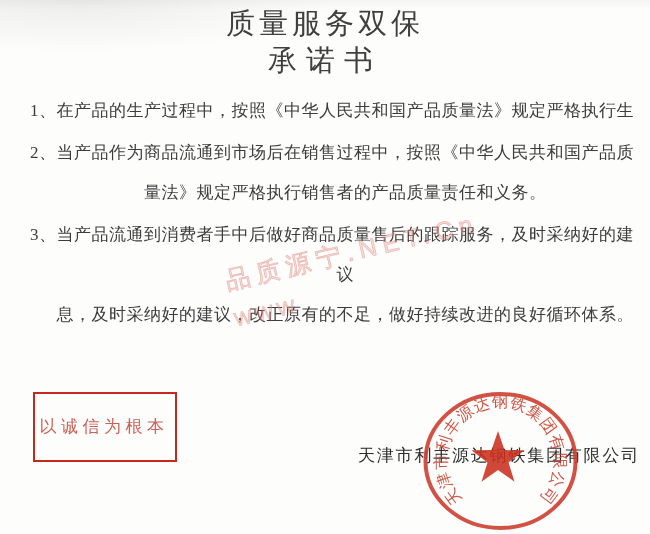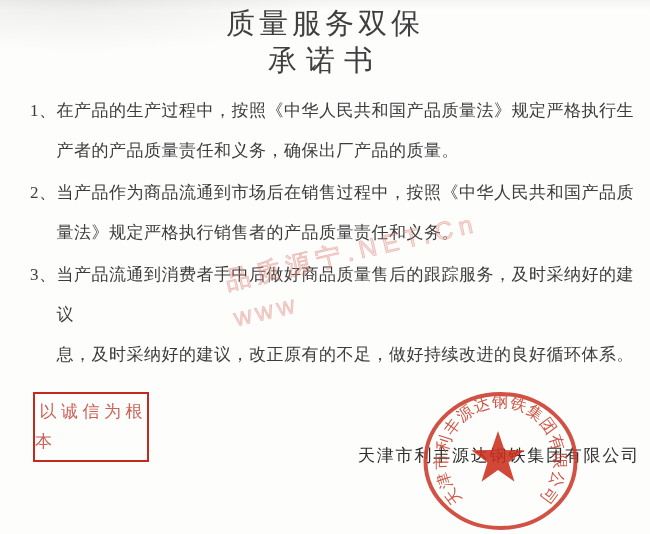--- a/index.html
+++ b/index.html
@@ -17,36 +17,36 @@
       linear-gradient(to bottom, rgba(180,180,180,0.12), transparent 10px);
   }
   .title-block { position:absolute; top:4px; left:0; right:0; text-align:center; color:#3f3f3f; }
   .title-l1 { font-size:29px; line-height:38px; letter-spacing:4px; }
   .title-l2 { font-size:29px; line-height:36px; letter-spacing:9px;font-family:Liberation Serif, serif; }
 
   .paragraphs { position:absolute; top:91px; left:30px; width:604px; color:#3c3c3c; }
   .para { display:flex; align-items:flex-start; margin-bottom:2px;
           font-size:17px; line-height:40px; letter-spacing:0.5px; }
   .para-num { flex:0 0 26px; }
-  .para-lines { flex:1; }
+  .para-lines { flex:1;text-align:center; }
 
   .watermark {
     position:absolute; left:222px; top:266px; width:260px; pointer-events:none;
     transform:rotate(-13deg); transform-origin:left top;
     color:rgba(233,152,146,0.30);
     -webkit-text-stroke:0.8px rgba(219,118,110,0.42);
     font-family:"Liberation Sans","DejaVu Sans",sans-serif;
   }
   .watermark-l1 { font-size:25px; letter-spacing:6px; line-height:30px; }
   .watermark-l2 { font-size:19px; letter-spacing:4px; line-height:24px; margin-top:14px; }
 
   .motto-box {
-    position:absolute; left:33px; top:392px; width:116px; height:70px;
+    position:absolute; left:33px; top:392px; width:144px; height:70px;
     border:2px solid #c5281f;
-    display:flex; justify-content:center; align-items:center;
+    display:flex; flex-direction:column; justify-content:center; 
     color:#cb6258;
   }
   .motto-line { font-size:17px; line-height:30px; letter-spacing:4.5px; text-indent:4.5px; }
 
   .company-line {
     position:absolute; left:358px; top:444px;
     font-size:17px; letter-spacing:1.8px; color:#2e2e2e; white-space:nowrap;
   }
 
   .stamp { position:absolute; left:420px; top:388px; width:162px; height:146px; opacity:0.88; }
@@ -63,21 +63,20 @@
   <div class="title-block">
     <div class="title-l1">质量服务双保</div>
     <div class="title-l2">承诺书</div>
   </div>
 
   <div class="paragraphs">
     <div class="para">
       <span class="para-num">1、</span>
       <span class="para-lines">
         <span>在产品的生产过程中，按照《中华人民共和国产品质量法》规定严格执行生</span><br>
-        <span>产者的产品质量责任和义务，确保出厂产品的质量。</span>
       </span>
     </div>
     <div class="para">
       <span class="para-num">2、</span>
       <span class="para-lines">
         <span>当产品作为商品流通到市场后在销售过程中，按照《中华人民共和国产品质</span><br>
         <span>量法》规定严格执行销售者的产品质量责任和义务。</span>
       </span>
     </div>
     <div class="para">

